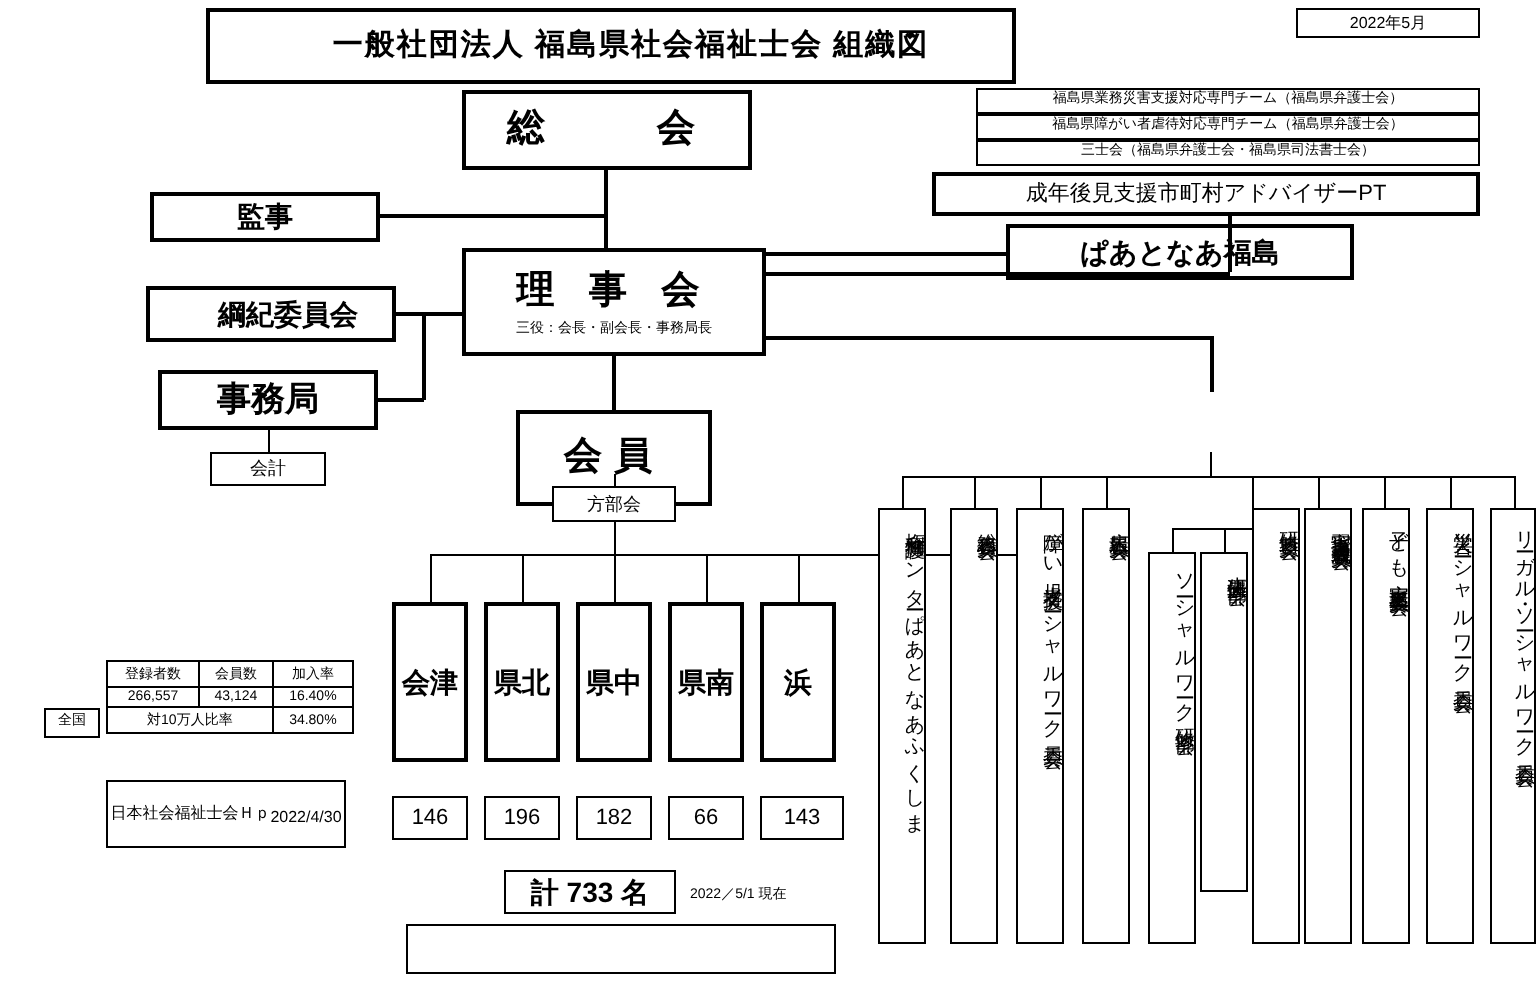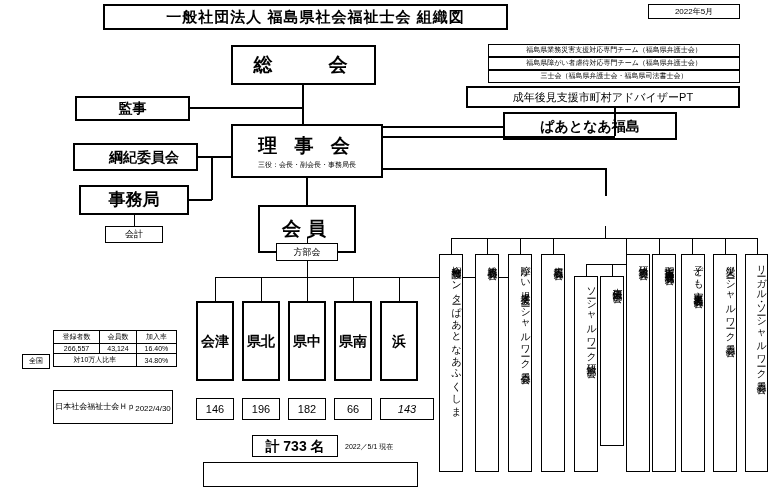--- a/index.html
+++ b/index.html
@@ -46,21 +46,21 @@
 </style>
 </head>
 <body>
 
 <div id="root">
 
   <div class="abs box xsmall" style="left:648px;top:4px;width:92px;height:15px;">
     <span>2022年5月</span>
   </div>
 
-  <div class="abs box title" style="left:103px;top:4px;width:405px;height:26px;padding-left:20px;">
+  <div class="abs box title" style="left:103px;top:4px;width:405px;height:38px;padding-left:20px;">
     <span>一般社団法人 福島県社会福祉士会  組織図</span>
   </div>
 
   <div class="abs box tiny" style="left:488px;top:44px;width:252px;height:13px;">
     <span>福島県業務災害支援対応専門チーム（福島県弁護士会）</span>
   </div>
   <div class="abs box tiny" style="left:488px;top:57px;width:252px;height:13px;">
     <span>福島県障がい者虐待対応専門チーム（福島県弁護士会）</span>
   </div>
   <div class="abs box tiny" style="left:488px;top:70px;width:252px;height:13px;">
@@ -161,21 +161,21 @@
   </div>
   <div class="abs box med" style="left:242px;top:398px;width:38px;height:22px;">
     <span>196</span>
   </div>
   <div class="abs box med" style="left:288px;top:398px;width:38px;height:22px;">
     <span>182</span>
   </div>
   <div class="abs box med" style="left:334px;top:398px;width:38px;height:22px;">
     <span>66</span>
   </div>
-  <div class="abs box med" style="left:380px;top:398px;width:54px;height:22px;font-style:italic;">
+  <div class="abs box med" style="left:380px;top:398px;width:42px;height:22px;">
     <span>143</span>
   </div>
 
   <div class="ln vl" style="left:605px;top:226px;height:12px;"></div>
   <div class="ln hl" style="left:451px;top:238px;width:306px;"></div>
 
   <div class="ln vl" style="left:451px;top:238px;height:16px;"></div>
   <div class="ln vl" style="left:487px;top:238px;height:16px;"></div>
   <div class="ln vl" style="left:520px;top:238px;height:16px;"></div>
   <div class="ln vl" style="left:553px;top:238px;height:16px;"></div>

